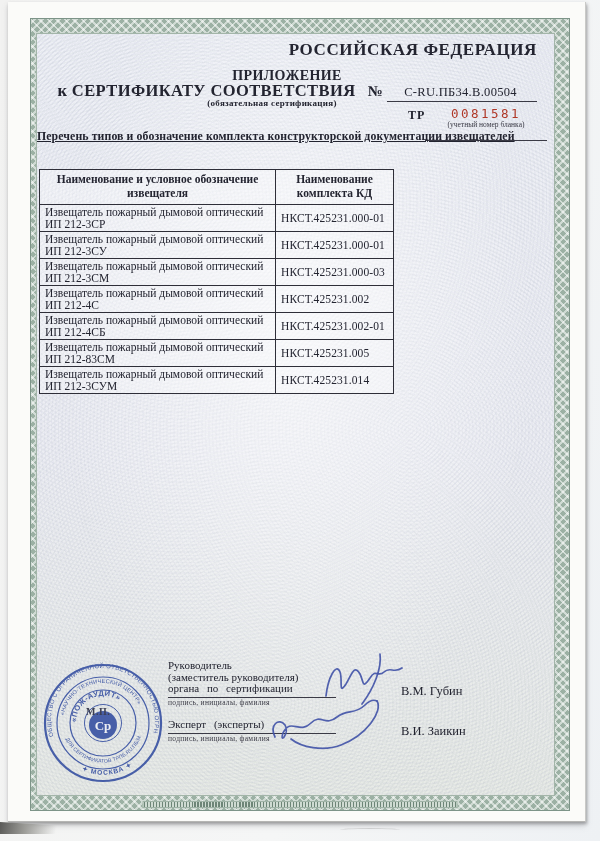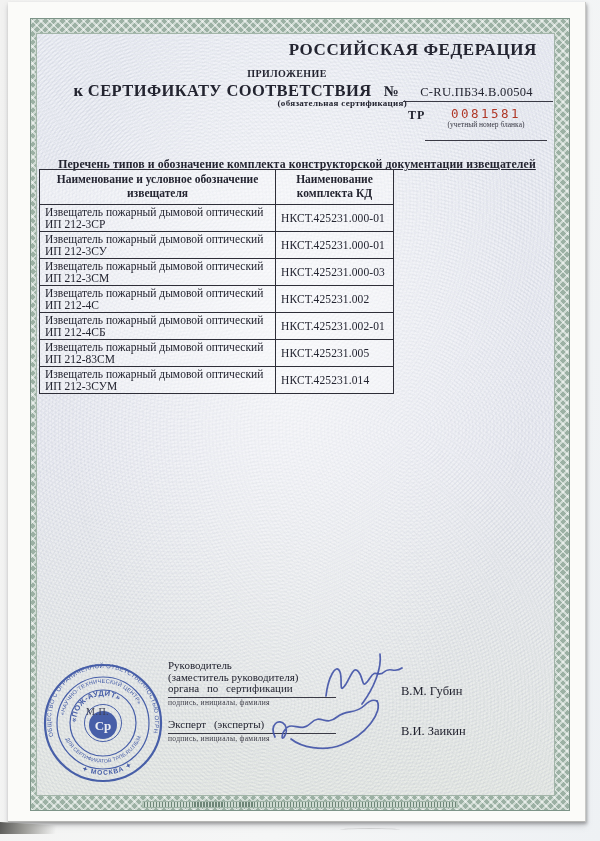--- a/index.html
+++ b/index.html
@@ -48,51 +48,51 @@
       repeating-radial-gradient(circle at 72% 52%, rgba(124,128,172,.05) 0 1.5px, rgba(255,255,255,0) 1.5px 3.5px),
       repeating-radial-gradient(circle at 45% 88%, rgba(110,140,124,.05) 0 1.5px, rgba(255,255,255,0) 1.5px 3.5px),
       linear-gradient(180deg,#edeff5 0%,#ecedf3 55%,#e7eae6 100%);
     border:1px solid #a3b5a9;
   }
   .abs { position:absolute; }
   
   .country { left:0; top:6px; width:500px; text-align:right;
     font-size:17px; font-weight:bold; letter-spacing:.6px; }
   .appendix { left:0; top:34px; width:500px; text-align:center;
-    font-size:10px; font-weight:bold; letter-spacing:.4px; }
-  .certline { left:16px; top:47px; width:520px; text-align:center; white-space:nowrap; }
+    font-size:14px; font-weight:bold; letter-spacing:.4px; }
+  .certline { left:0; top:47px; width:520px; text-align:center; white-space:nowrap; }
   .certline .big { font-size:16.5px; font-weight:bold; letter-spacing:.4px; }
   .certline .no { font-size:15px; font-weight:bold; padding-left:8px; }
   .certline .num { font-size:12.5px; font-weight:normal; letter-spacing:.3px;
     border-bottom:1px solid #3a3a45; padding:0 6px 1px 4px; display:inline-block; min-width:150px; }
-  .mandnote { left:100px; top:64px; width:270px; text-align:right;
+  .mandnote { left:100px; top:64px; width:270px; text-align:center;
     font-size:9px; font-weight:bold; letter-spacing:.3px; }
   .tr { left:371px; top:74px; font-size:12px; font-weight:bold; letter-spacing:1px; }
   .blanknum-wrap { left:388px; top:70px; width:122px; text-align:center;
     border-bottom:1px solid #3a3a45; padding-bottom:18px; }
   .blanknum { font-family:"DejaVu Sans Mono",monospace; font-size:12.5px;
     letter-spacing:2.5px; color:#b03828; }
   .blanknote { left:388px; top:86px; width:122px; text-align:center; font-size:7.5px; color:#3a3a45; }
-  .listtitle { left:0; top:95px; width:520px; text-align:center;
-    font-size:11.8px; font-weight:bold; text-decoration:underline; letter-spacing:.1px;margin-top:28px; }
+  .listtitle { left:0; top:95px; width:520px; text-align:left;
+    font-size:11.8px; font-weight:bold; text-decoration:underline; letter-spacing:.1px; }
   
   table.detectors { position:absolute; left:2px; top:135px; width:355px;
     border-collapse:collapse; background:rgba(255,255,255,.3); }
   table.detectors th, table.detectors td {
     border:1.4px solid #2e2e38; font-size:11.5px; padding:1px 5px; }
   table.detectors th { font-weight:bold; text-align:center; padding:3px 6px; line-height:1.2; }
   table.detectors td { height:22px; }
   td.kd { width:118px; letter-spacing:.1px; }
   
   .sigrole { left:131px; width:168px; font-size:11px; line-height:11.5px; }
   .sigrole .u { border-bottom:1px solid #3a3a45; padding-bottom:2px; word-spacing:5px; }
   .signote { left:131px; font-size:7.5px; color:#3a3a45; letter-spacing:.3px; }
   .signame { left:364px; font-size:12.5px; white-space:nowrap; }
   .role2 { top:685px; }
-  .mp { left:49px; top:672px; font-size:10px; font-weight:normal; color:#3c3f52; letter-spacing:.5px; }
+  .mp { left:49px; top:672px; font-size:10px; font-weight:bold; color:#3c3f52; letter-spacing:.5px; }
   .ink { stroke:#4355a8; fill:none; stroke-width:1.7; stroke-linecap:round; opacity:.92; }
   .stamp-svg { opacity:.93; }
 </style>
 </head>
 <body>
 
 <div class="sheet">
   <div class="band">
     <div class="microtext"></div>
   </div>

